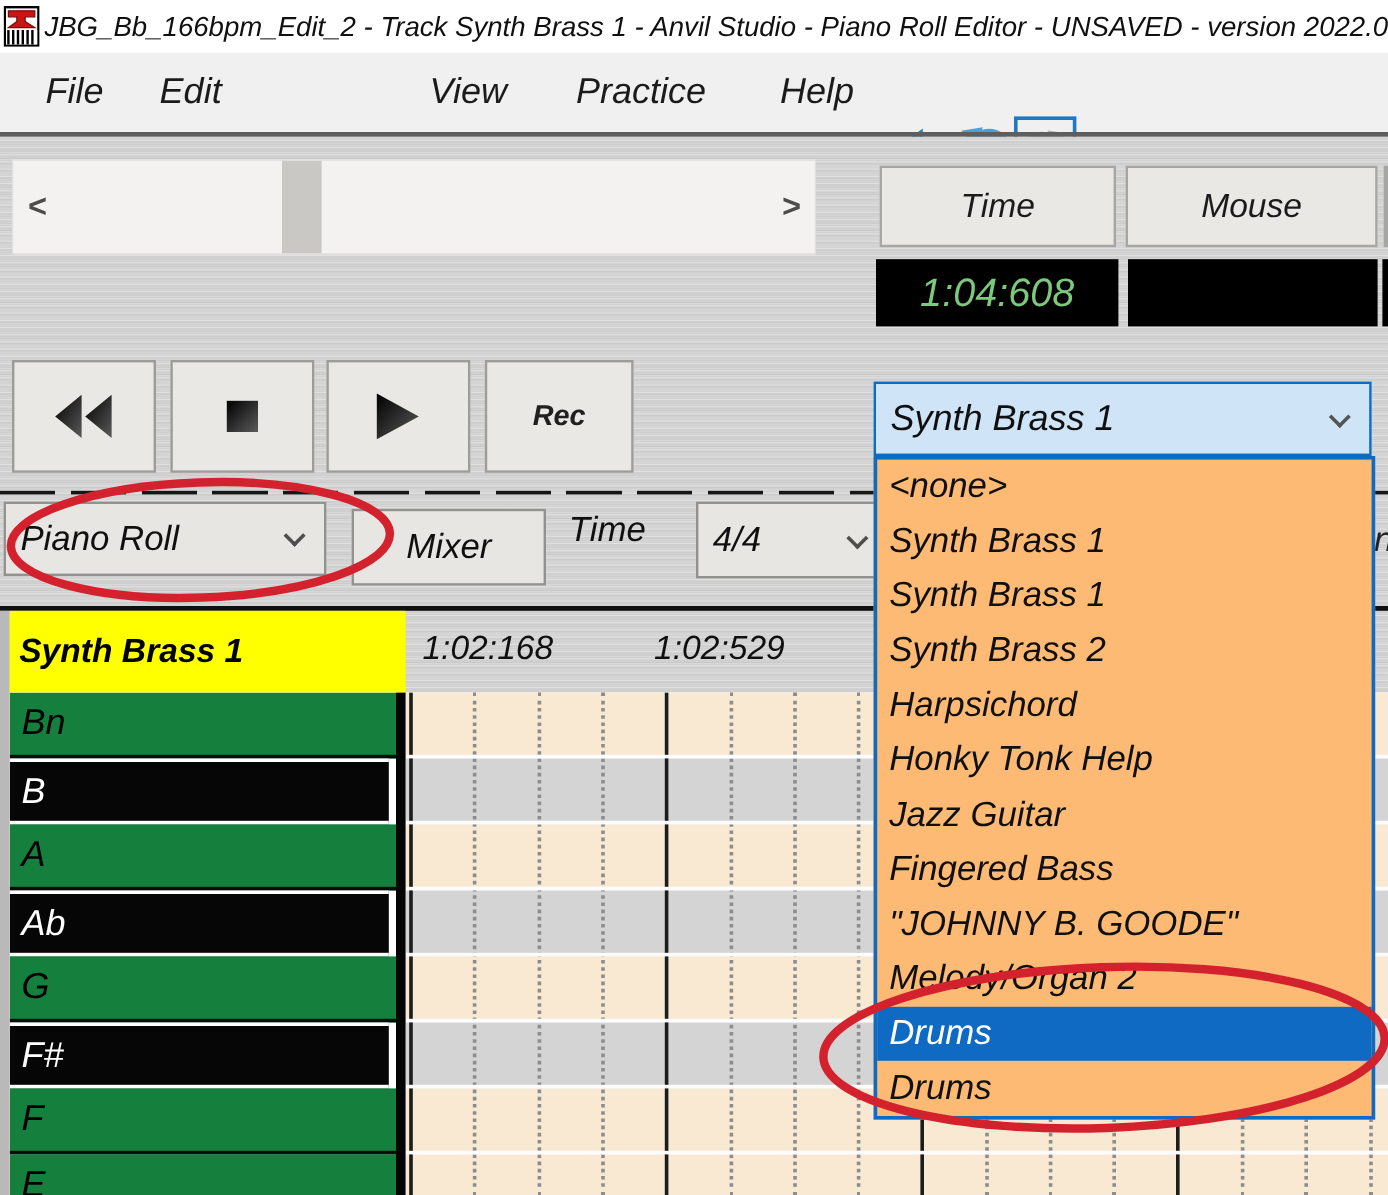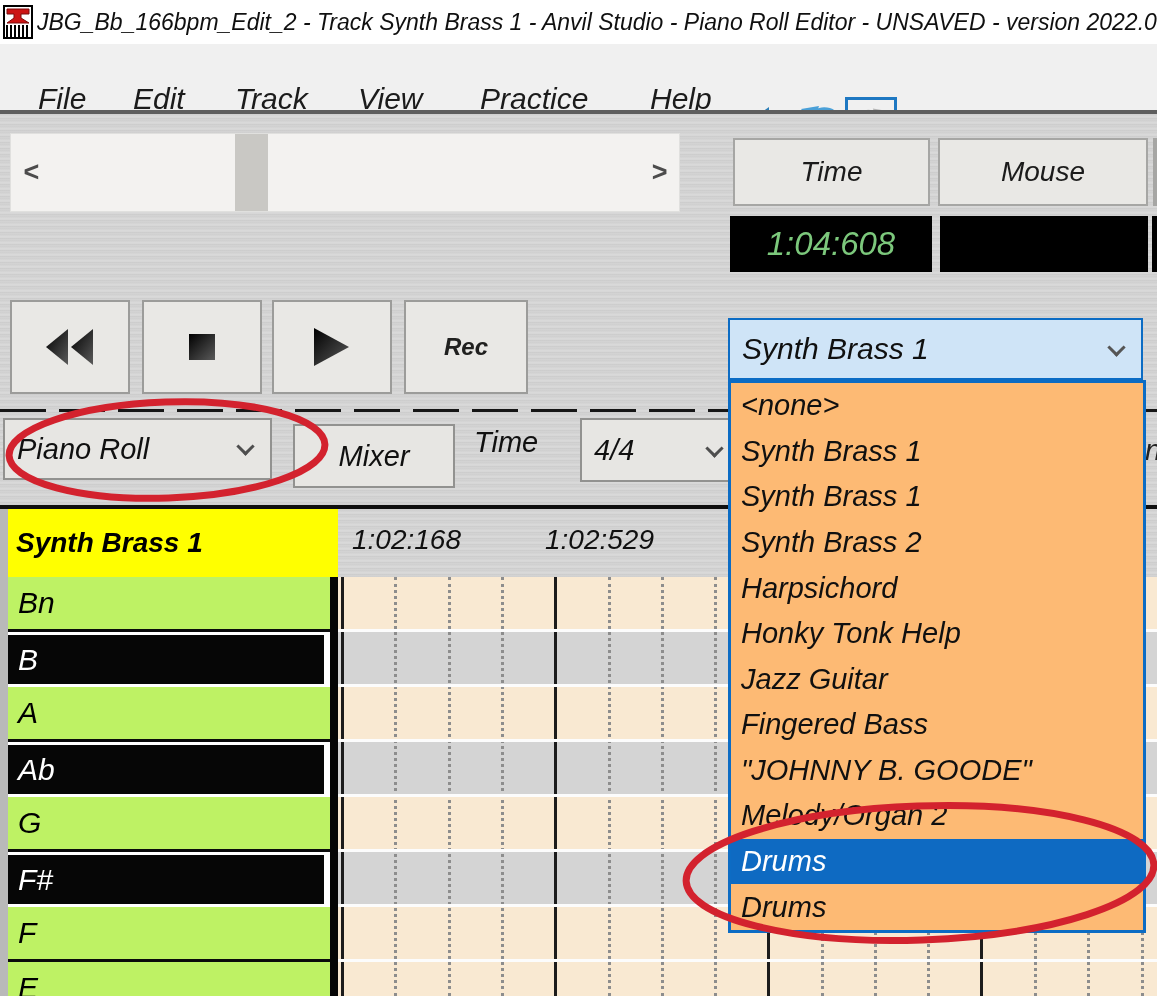--- a/index.html
+++ b/index.html
@@ -8,21 +8,21 @@
   #app { position:relative; width:1157px; height:996px; overflow:hidden; background:#fff;font-style:italic; }
 
   
   .titlebar { position:absolute; left:0; top:0; width:1157px; height:44px; background:#ffffff; }
   .titlebar .app-icon { position:absolute; left:3px; top:5px; width:30px; height:34px; }
   .titlebar .title-text { position:absolute; left:37px; top:0; height:44px; line-height:44px;
     font-size:23px; color:#101010; white-space:nowrap; }
 
   
   .menubar { position:absolute; left:0; top:44px; width:1157px; height:66px; background:#f0f0f0; }
-  .menu-item { position:absolute; top:0; height:66px; line-height:66px; font-size:30px; color:#1b1b1b; cursor:default;margin-top:22px; }
+  .menu-item { position:absolute; top:0; height:66px; line-height:66px; font-size:30px; color:#1b1b1b; cursor:default; }
   .menubar-sep { position:absolute; left:0; top:110px; width:1157px; height:4px; background:#5e5e5e; }
   .tool-icon { position:absolute; top:58px; }
   .redo-box { position:absolute; left:845px; top:53px; width:52px; height:46px; border:3px solid #1e78c2; }
   .redo-box svg { position:absolute; left:3px; top:5px; }
 
   
   .metal { position:absolute; left:0; top:114px; width:1157px; height:463px;
     background:repeating-linear-gradient(180deg,#c7c7c7 0px,#dadada 1px,#cfcfcf 2px,#e3e3e3 3px,#cbcbcb 4px,#d6d6d6 6px); }
 
   
@@ -63,21 +63,21 @@
   .black-rule { position:absolute; left:0; top:505px; width:1157px; height:4px; background:#101010; z-index:4; }
   .left-strip { position:absolute; left:0; top:509px; width:8px; height:487px; background:#b9b9b9; z-index:4; }
   .track-header { position:absolute; left:8px; top:509px; width:330px; height:68px; background:#ffff00; z-index:5;
     display:flex; align-items:center; padding-left:8px; font-size:28px; font-weight:600; color:#000; }
   .ruler { position:absolute; left:338px; top:509px; width:819px; height:68px; z-index:2; }
   .ruler-label { position:absolute; top:15px; font-size:28px; color:#101010; }
 
   
   .keys { position:absolute; left:8px; top:577px; width:322px; height:419px; background:#fff; overflow:hidden; z-index:3; }
   .key { position:relative; width:322px; height:55px; display:flex; align-items:center; padding-left:10px; font-size:30px; }
-  .key.white { background:#bef264; color:#000; border-bottom:3px solid #0b0b0b; }
+  .key.white { background:#15803d; color:#000; border-bottom:3px solid #0b0b0b; }
   .key.black { background:#060606; color:#fff; width:316px; border-top:3px solid #fff; border-bottom:3px solid #fff; }
   .key-divider { position:absolute; left:330px; top:577px; width:8px; height:419px; background:#050505; z-index:3; }
 
   
   .grid { position:absolute; left:338px; top:577px; width:819px; height:419px; overflow:hidden; z-index:1; }
   .g-row { position:absolute; left:0; width:819px; }
   .g-beige { background:#f9e9d2; }
   .g-gray  { background:#d4d4d4; }
   .vlines { position:absolute; left:338px; top:577px; width:819px; height:419px; z-index:2; pointer-events:none; overflow:hidden; }
   .vl-dot { position:absolute; top:0; bottom:0; width:0; border-left:3px dotted #8d8d8d; }
@@ -111,21 +111,20 @@
       <rect x="2" y="20" width="26" height="12" fill="#fff"></rect>
       <path d="M4 20 v12 M8 20 v12 M12 20 v12 M16 20 v12 M20 20 v12 M24 20 v12" stroke="#000" stroke-width="2"></path>
       <path d="M4 4 h22 v5 h-8 v4 l8 5 H4 l7 -5 v-4 H4 z" fill="#cc1414" stroke="#7a0c0c" stroke-width="1"></path>
     </svg>
     <div class="title-text">JBG_Bb_166bpm_Edit_2 - Track Synth Brass 1 - Anvil Studio - Piano Roll Editor - UNSAVED - version 2022.0</div>
   </div>
 
   <div class="menubar">
     <div class="menu-item" style="left:38px">File</div>
     <div class="menu-item" style="left:133px">Edit</div>
-    <div class="menu-item" style="left:235px">Track</div>
     <div class="menu-item" style="left:358px">View</div>
     <div class="menu-item" style="left:480px">Practice</div>
     <div class="menu-item" style="left:650px">Help</div>
 
     <svg class="tool-icon" style="left:748px;top:62px" width="42" height="32" viewBox="0 0 42 32">
       <path d="M41 11 H20 V3 L2 16 L20 29 V21 H41 Z" fill="#4aa0d8" stroke="#2d7fb8" stroke-width="2"></path>
     </svg>
     <svg class="tool-icon" style="left:799px;top:58px" width="42" height="38" viewBox="0 0 42 38">
       <path d="M37 30 A15 13 0 0 0 13 14" fill="none" stroke="#4aa0d8" stroke-width="7"></path>
       <polygon points="2,7 20,4 14,22" fill="#4aa0d8"></polygon>

